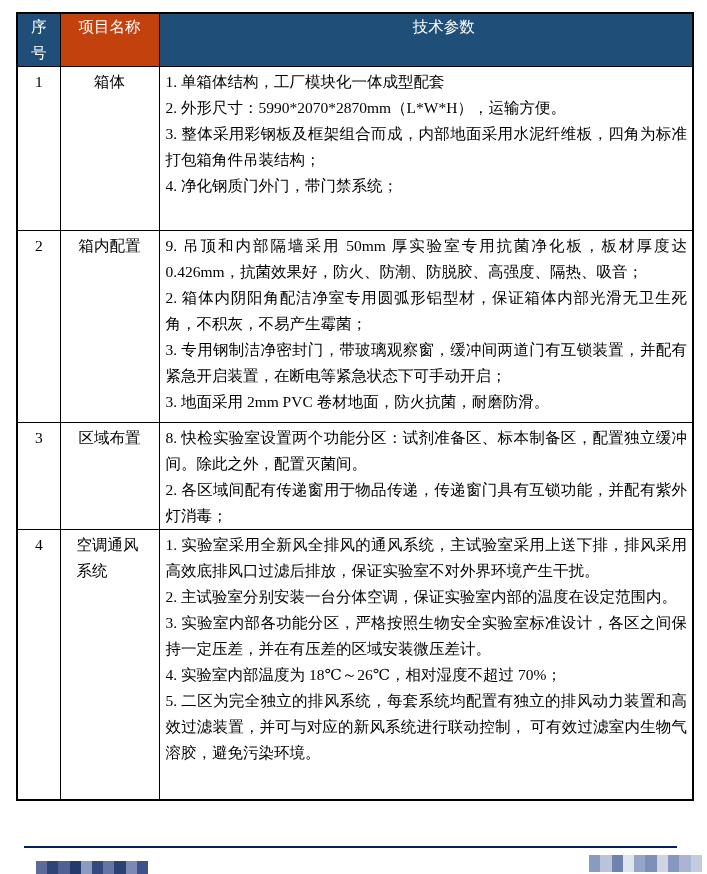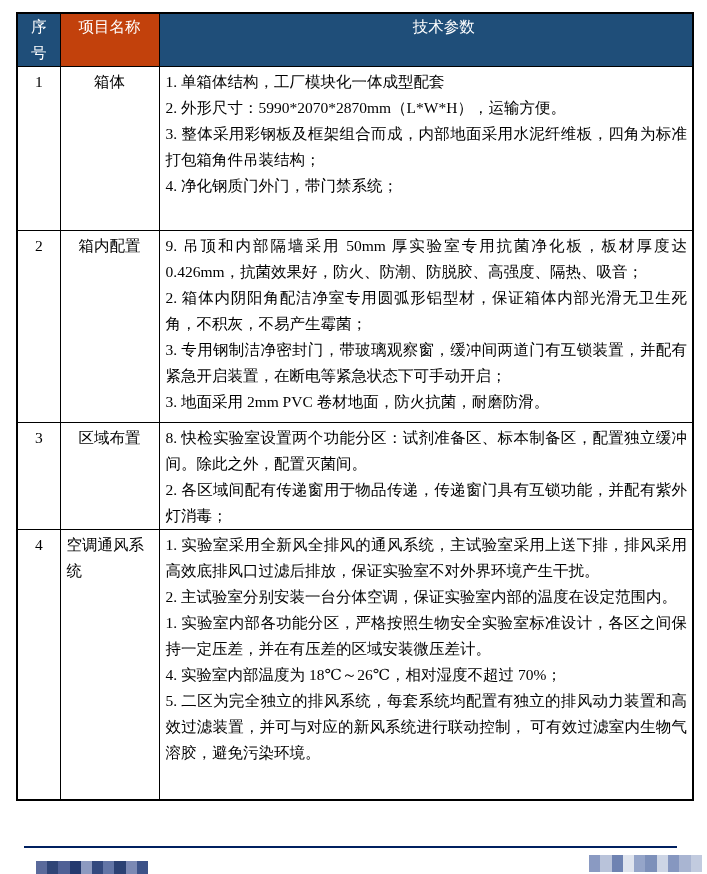--- a/index.html
+++ b/index.html
@@ -41,21 +41,21 @@
   }
   .no-wrap { display: inline-block; width: 1.1em; }
 
   tr.r1 { height: 164px; }
   tr.r2 { height: 192px; }
   tr.r3 { height: 104px; }
   tr.r4 { height: 270px; }
 
   td.no { text-align: center; padding-top: 2px; }
   td.nm { text-align: center; padding-top: 2px; }
-  td.nm.left { text-align: left; padding-left: 6px; padding-right: 6px; }
+  td.nm.left { text-align: left; padding-left: 16px; padding-right: 6px; }
   td.pr { padding: 2px 5px 0 6px; text-align: justify; margin-left: 25px; }
   td.pr .p { margin: 0; }
 
   .footer-rule {
     position: absolute;
     left: 24px; top: 846px;
     width: 653px; height: 2px;
   }
   .redaction {
     position: absolute;
@@ -114,21 +114,21 @@
           <div class="p">8. 快检实验室设置两个功能分区：试剂准备区、标本制备区，配置独立缓冲间。除此之外，配置灭菌间。</div>
           <div class="p">2. 各区域间配有传递窗用于物品传递，传递窗门具有互锁功能，并配有紫外灯消毒；</div>
         </td>
       </tr>
       <tr class="r4">
         <td class="no">4</td>
         <td class="nm left">空调通风系统</td>
         <td class="pr">
           <div class="p">1. 实验室采用全新风全排风的通风系统，主试验室采用上送下排，排风采用高效底排风口过滤后排放，保证实验室不对外界环境产生干扰。</div>
           <div class="p">2. 主试验室分别安装一台分体空调，保证实验室内部的温度在设定范围内。</div>
-          <div class="p">1. 实验室内部各功能分区，严格按照生物安全实验室标准设计，各区之间保持一定压差，并在有压差的区域安装微压差计。</div>
+          <div class="p">3. 实验室内部各功能分区，严格按照生物安全实验室标准设计，各区之间保持一定压差，并在有压差的区域安装微压差计。</div>
           <div class="p">4. 实验室内部温度为 18℃～26℃，相对湿度不超过 70%；</div>
           <div class="p">5. 二区为完全独立的排风系统，每套系统均配置有独立的排风动力装置和高效过滤装置，并可与对应的新风系统进行联动控制， 可有效过滤室内生物气溶胶，避免污染环境。</div>
         </td>
       </tr>
     </tbody>
   </table>
 
   <div class="footer-rule" style="background: rgb(0, 32, 96);"></div>
 
   <div class="redaction left">

